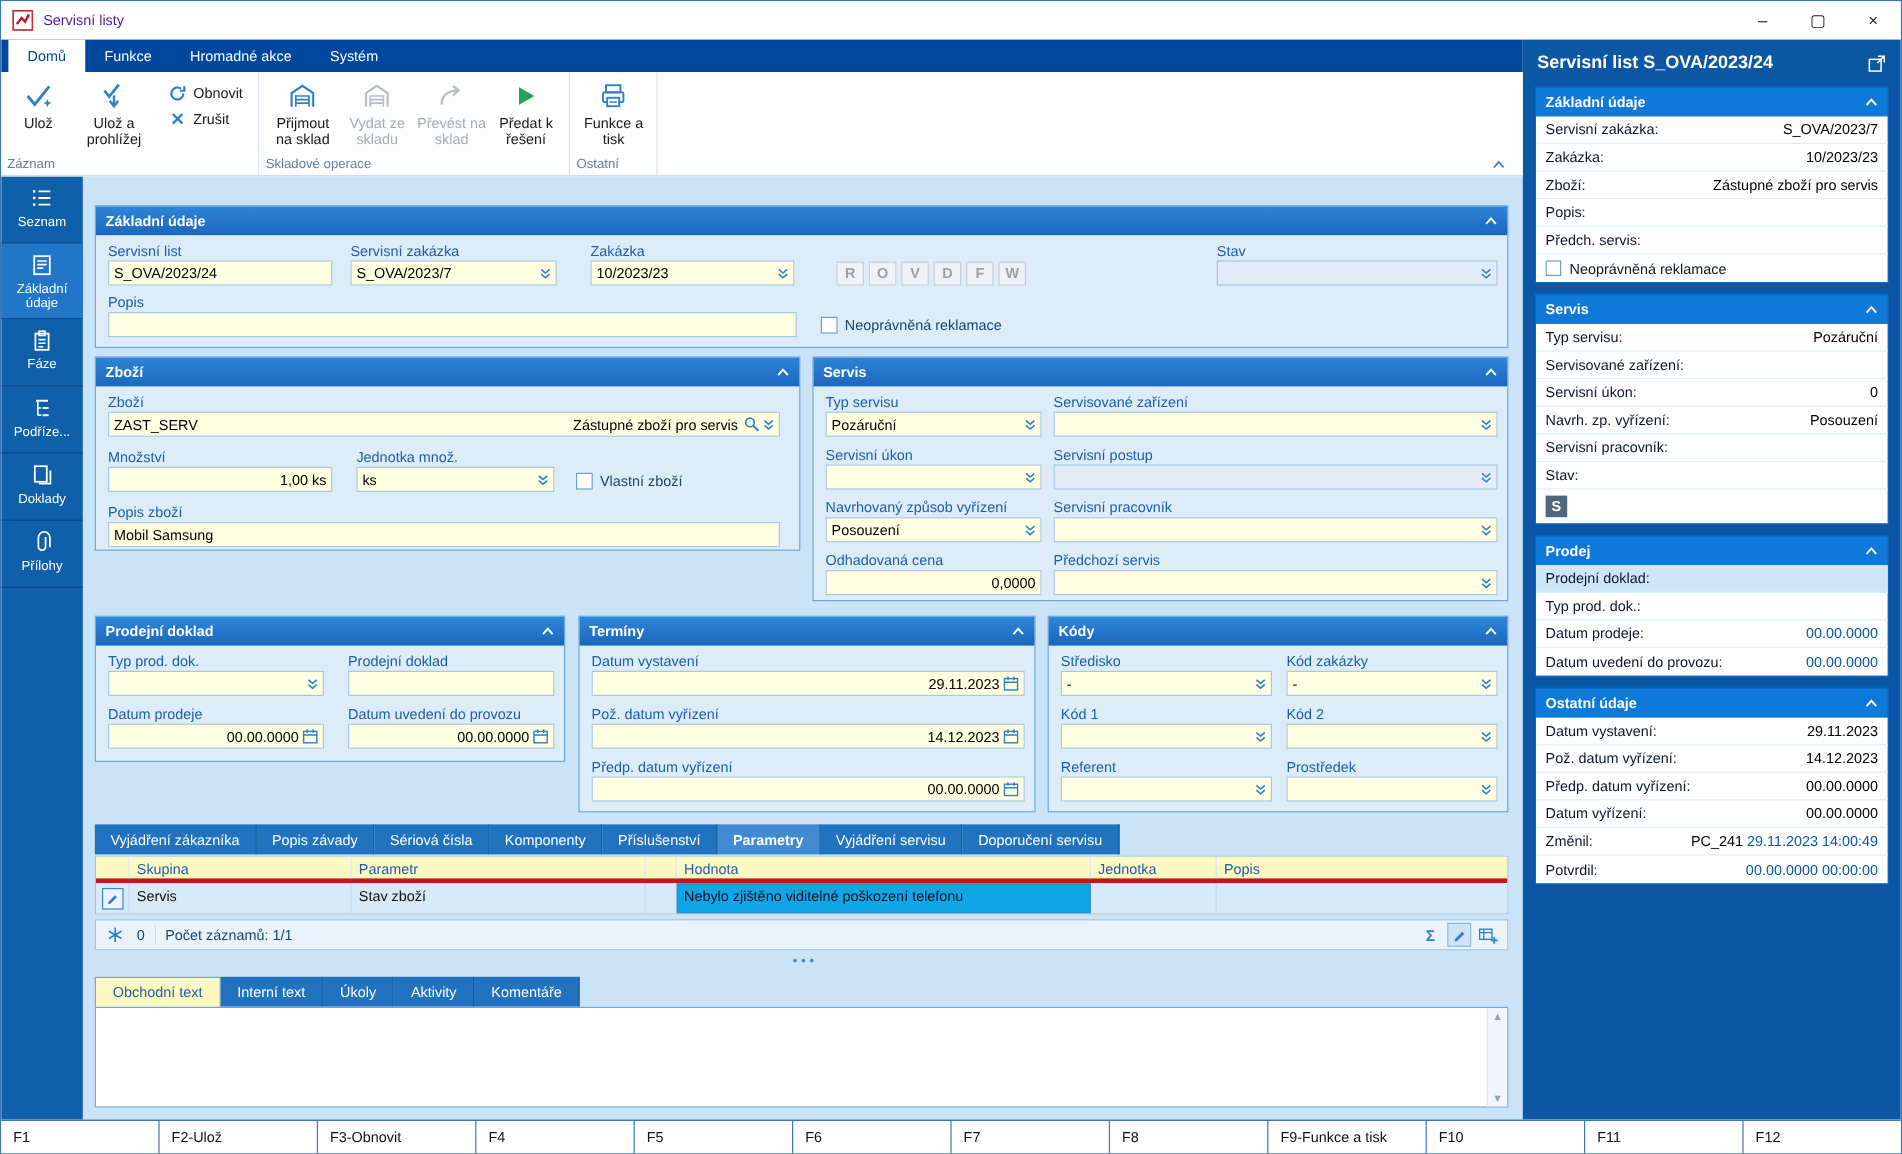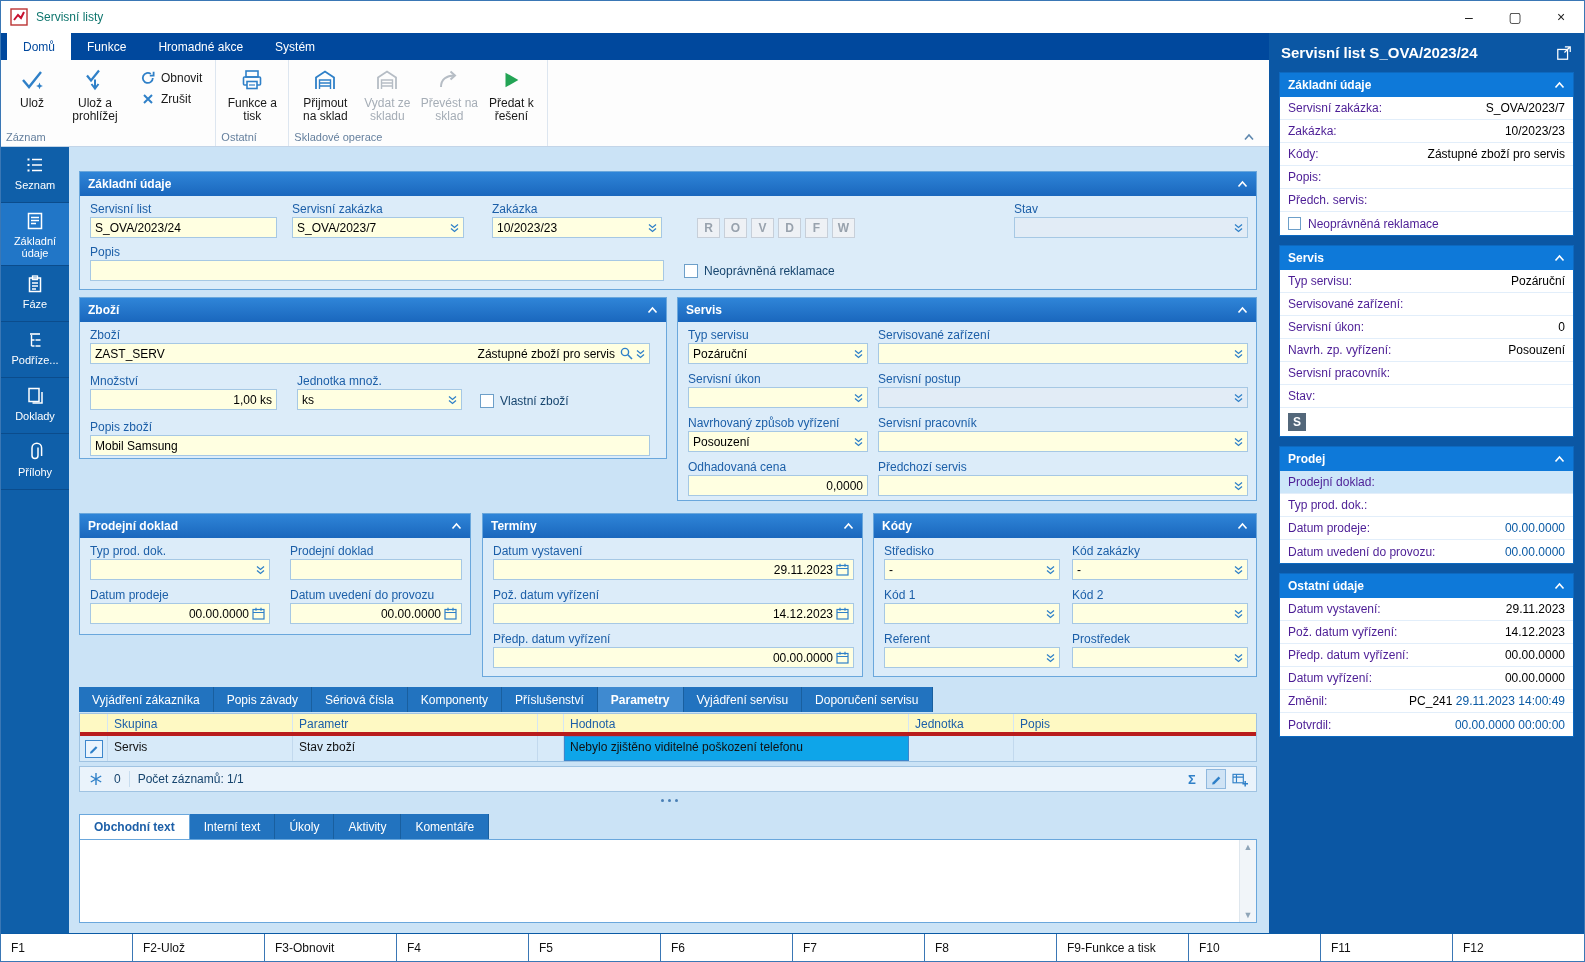--- a/index.html
+++ b/index.html
@@ -3,21 +3,21 @@
 <meta charset="utf-8">
 <style>
   *{box-sizing:border-box;margin:0;padding:0}
   html,body{width:1585px;height:962px}
   body{font-family:"Liberation Sans","DejaVu Sans",sans-serif;font-size:12px;color:#111;background:#fff}
   .window{position:relative;width:1585px;height:962px;border:1px solid #3a77b5;display:flex;flex-direction:column;overflow:hidden;background:#fff}
 
   
   .titlebar{height:32px;flex:0 0 auto;display:flex;align-items:center;padding-left:9px;background:#fff}
   .appicon{width:18px;height:18px;margin-right:8px;display:flex}
-  .tb-title{font-size:12px;color:#0f766e}
+  .tb-title{font-size:12px;color:#4c1d95}
   .tb-btns{margin-left:auto;display:flex;height:100%}
   .tb-btn{width:46px;display:flex;align-items:center;justify-content:center;font-size:14px;color:#222}
 
   
   .app-body{flex:1;display:flex;min-height:0}
   .left-region{width:1268px;flex:0 0 auto;display:flex;flex-direction:column;min-height:0}
   .rtabs{height:27px;background:#00489d;display:flex;align-items:stretch;padding-left:6px}
   .rtab{padding:0 16px;display:flex;align-items:center;color:#fff;cursor:default}
   .rtab.active{background:#fff;color:#00489d}
   .ribbon{height:87px;background:#fdfdfd;border-bottom:1px solid #c3d5e8;display:flex;position:relative}
@@ -79,38 +79,38 @@
   .gf-right{margin-left:auto;display:flex;gap:4px;align-items:center}
   .gf-ico{width:20px;height:20px;display:flex;align-items:center;justify-content:center;color:#2f80c8;border:1px solid transparent}
   .gf-ico.pressed{background:#cfe3f5;border-color:#8fb8de}
   .sum-glyph{font-size:13px;font-weight:bold;color:#2f80c8}
 
   .splitter{position:absolute;left:0;right:0;height:8px;display:flex;justify-content:center;align-items:center;gap:4px}
   .dot{width:3px;height:3px;background:#4a7fb5;border-radius:50%}
 
   .ttabs{position:absolute;display:flex}
   .ttab{height:25px;padding:0 14px;display:flex;align-items:center;background:#2273bf;color:#fff;border-right:1px solid #195f9f;font-size:12px;cursor:default}
-  .ttab.active{background:#ffffff;color:#1c5fa8;border:1px solid #6aa7dc;border-bottom:none;font-weight:bold}
+  .ttab.active{background:#fef9c3;color:#1c5fa8;border:1px solid #6aa7dc;border-bottom:none;font-weight:normal}
 
   .textarea{position:absolute;background:#fff;border:1px solid #6aa7dc;display:flex}
   .ta-inner{flex:1}
   .ta-scroll{width:17px;background:#f1f5f9;border-left:1px solid #dfe7ee;display:flex;flex-direction:column;justify-content:space-between;align-items:center;color:#8fa5b8;font-size:9px;padding:2px 0}
 
   
   .right-panel{flex:1;background:#0b57a4;padding:8px 10px;display:flex;flex-direction:column;overflow:hidden}
   .rp-titlebar{display:flex;align-items:center;color:#fff;margin:3px 2px 11px}
   .rp-title{font-size:15px;font-weight:bold;white-space:nowrap}
   .rp-open{margin-left:auto;display:flex}
   .rp-sec{margin-bottom:9px;border:1px solid #0d69c0}
   .rp-head{height:24px;background:#0e79d9;color:#fff;font-weight:bold;display:flex;align-items:center;padding:0 8px}
   .rp-body{background:#fff}
   .rp-row{display:flex;align-items:center;padding:3px 8px;border-bottom:1px solid #e2eefa;min-height:23px}
   .rp-row:last-child{border-bottom:none}
   .rp-row.highlight{background:#cde6f9}
-  .rp-label{color:#4c1d95;white-space:nowrap}
+  .rp-label{color:#0f172a;white-space:nowrap}
   .rp-val{margin-left:auto;text-align:right;color:#000;white-space:nowrap}
   .rp-val .accent{color:#0a5aa5}
   .rp-badge{width:18px;height:18px;background:#53677a;color:#fff;font-weight:bold;font-size:12px;display:flex;align-items:center;justify-content:center;margin:2px 0}
   .rp-check{width:13px;height:13px;border:1px solid #6d9fc9;background:#fff;margin-right:7px;flex:0 0 auto}
 
   
   .fkeys{height:28px;flex:0 0 auto;border-top:1px solid #0a5aa5;display:flex;background:#fff}
   .fkey{flex:1;border-right:1px solid #3a77b5;display:flex;align-items:center;padding-left:10px;color:#111;white-space:nowrap;overflow:hidden}
   .fkey:last-child{border-right:none}
 
@@ -189,72 +189,72 @@
               </div>
             </div>
           </div>
           <div class="rgroup-label">Záznam</div>
         </div>
 
         <div class="rgroup">
           <div class="rgroup-buttons">
             <div class="rbtn">
               <span class="ricon">
+                <svg width="26" height="24" viewBox="0 0 26 24">
+                    <path d="M4 21 V9.5 L13 3.5 L22 9.5 V21" fill="none" stroke="#2f80c8" stroke-width="1.8"></path>
+                    <path d="M7.5 21 V12 H18.5 V21 M7.5 15 H18.5 M7.5 18 H18.5" fill="none" stroke="#2f80c8" stroke-width="1.4"></path>
+                  </svg>
+              </span>
+              <span class="cap">Přijmout na sklad</span>
+            </div>
+            <div class="rbtn disabled">
+              <span class="ricon">
+                <svg width="26" height="24" viewBox="0 0 26 24">
+                    <path d="M4 21 V9.5 L13 3.5 L22 9.5 V21" fill="none" stroke="#b6bdc5" stroke-width="1.8"></path>
+                    <path d="M7.5 21 V12 H18.5 V21 M7.5 15 H18.5 M7.5 18 H18.5" fill="none" stroke="#b6bdc5" stroke-width="1.4"></path>
+                  </svg>
+              </span>
+              <span class="cap">Vydat ze skladu</span>
+            </div>
+            <div class="rbtn disabled">
+              <span class="ricon">
+                <svg width="24" height="24" viewBox="0 0 24 24">
+                    <path d="M4 19 C4 11 10 7.5 17 7.5" fill="none" stroke="#b6bdc5" stroke-width="2"></path>
+                    <path d="M13.5 3.5 L18 7.5 L13.5 11.5" fill="none" stroke="#b6bdc5" stroke-width="2"></path>
+                  </svg>
+              </span>
+              <span class="cap">Převést na sklad</span>
+            </div>
+            <div class="rbtn">
+              <span class="ricon">
+                <svg width="22" height="22" viewBox="0 0 24 24">
+                    <path d="M6 4 L20 12 L6 20 Z" fill="#23a455"></path>
+                  </svg>
+              </span>
+              <span class="cap">Předat k řešení</span>
+            </div>
+          </div>
+          <div class="rgroup-label">Skladové operace</div>
+        </div>
+
+        <div class="rgroup">
+          <div class="rgroup-buttons">
+            <div class="rbtn">
+              <span class="ricon">
                 <svg width="24" height="24" viewBox="0 0 24 24">
                     <rect x="6" y="3" width="12" height="6" fill="none" stroke="#2f80c8" stroke-width="1.6"></rect>
                     <rect x="3.5" y="9" width="17" height="8" rx="1" fill="none" stroke="#2f80c8" stroke-width="1.6"></rect>
                     <rect x="7" y="13.5" width="10" height="7" fill="#fff" stroke="#2f80c8" stroke-width="1.6"></rect>
                     <path d="M9 17 h6" stroke="#2f80c8" stroke-width="1.2"></path>
                   </svg>
               </span>
               <span class="cap">Funkce a tisk</span>
             </div>
           </div>
           <div class="rgroup-label">Ostatní</div>
-        </div>
-
-        <div class="rgroup">
-          <div class="rgroup-buttons">
-            <div class="rbtn">
-              <span class="ricon">
-                <svg width="26" height="24" viewBox="0 0 26 24">
-                    <path d="M4 21 V9.5 L13 3.5 L22 9.5 V21" fill="none" stroke="#2f80c8" stroke-width="1.8"></path>
-                    <path d="M7.5 21 V12 H18.5 V21 M7.5 15 H18.5 M7.5 18 H18.5" fill="none" stroke="#2f80c8" stroke-width="1.4"></path>
-                  </svg>
-              </span>
-              <span class="cap">Přijmout na sklad</span>
-            </div>
-            <div class="rbtn disabled">
-              <span class="ricon">
-                <svg width="26" height="24" viewBox="0 0 26 24">
-                    <path d="M4 21 V9.5 L13 3.5 L22 9.5 V21" fill="none" stroke="#b6bdc5" stroke-width="1.8"></path>
-                    <path d="M7.5 21 V12 H18.5 V21 M7.5 15 H18.5 M7.5 18 H18.5" fill="none" stroke="#b6bdc5" stroke-width="1.4"></path>
-                  </svg>
-              </span>
-              <span class="cap">Vydat ze skladu</span>
-            </div>
-            <div class="rbtn disabled">
-              <span class="ricon">
-                <svg width="24" height="24" viewBox="0 0 24 24">
-                    <path d="M4 19 C4 11 10 7.5 17 7.5" fill="none" stroke="#b6bdc5" stroke-width="2"></path>
-                    <path d="M13.5 3.5 L18 7.5 L13.5 11.5" fill="none" stroke="#b6bdc5" stroke-width="2"></path>
-                  </svg>
-              </span>
-              <span class="cap">Převést na sklad</span>
-            </div>
-            <div class="rbtn">
-              <span class="ricon">
-                <svg width="22" height="22" viewBox="0 0 24 24">
-                    <path d="M6 4 L20 12 L6 20 Z" fill="#23a455"></path>
-                  </svg>
-              </span>
-              <span class="cap">Předat k řešení</span>
-            </div>
-          </div>
-          <div class="rgroup-label">Skladové operace</div>
         </div>
 
         <span class="collapse-ribbon">
           <svg width="12" height="8" viewBox="0 0 12 8">
               <path d="M2 6.5 L6 2 L10 6.5" fill="none" stroke="#5e87ae" stroke-width="1.6"></path>
             </svg>
         </span>
       </div>
 
       <div class="workspace">
@@ -854,21 +854,21 @@
                   <span class="rp-label">Servisní zakázka:</span>
                   <span class="rp-val"><span></span><span>S_OVA/2023/7</span></span>
                 </div>
               <div class="rp-row">
 
                   <span class="rp-label">Zakázka:</span>
                   <span class="rp-val"><span></span><span>10/2023/23</span></span>
                 </div>
               <div class="rp-row">
 
-                  <span class="rp-label">Kódy:</span>
+                  <span class="rp-label">Zboží:</span>
                   <span class="rp-val"><span></span><span>Zástupné zboží pro servis</span></span>
                 </div>
               <div class="rp-row">
 
                   <span class="rp-label">Popis:</span>
                   <span class="rp-val"><span></span><span></span></span>
                 </div>
               <div class="rp-row">
 
                   <span class="rp-label">Předch. servis:</span>

